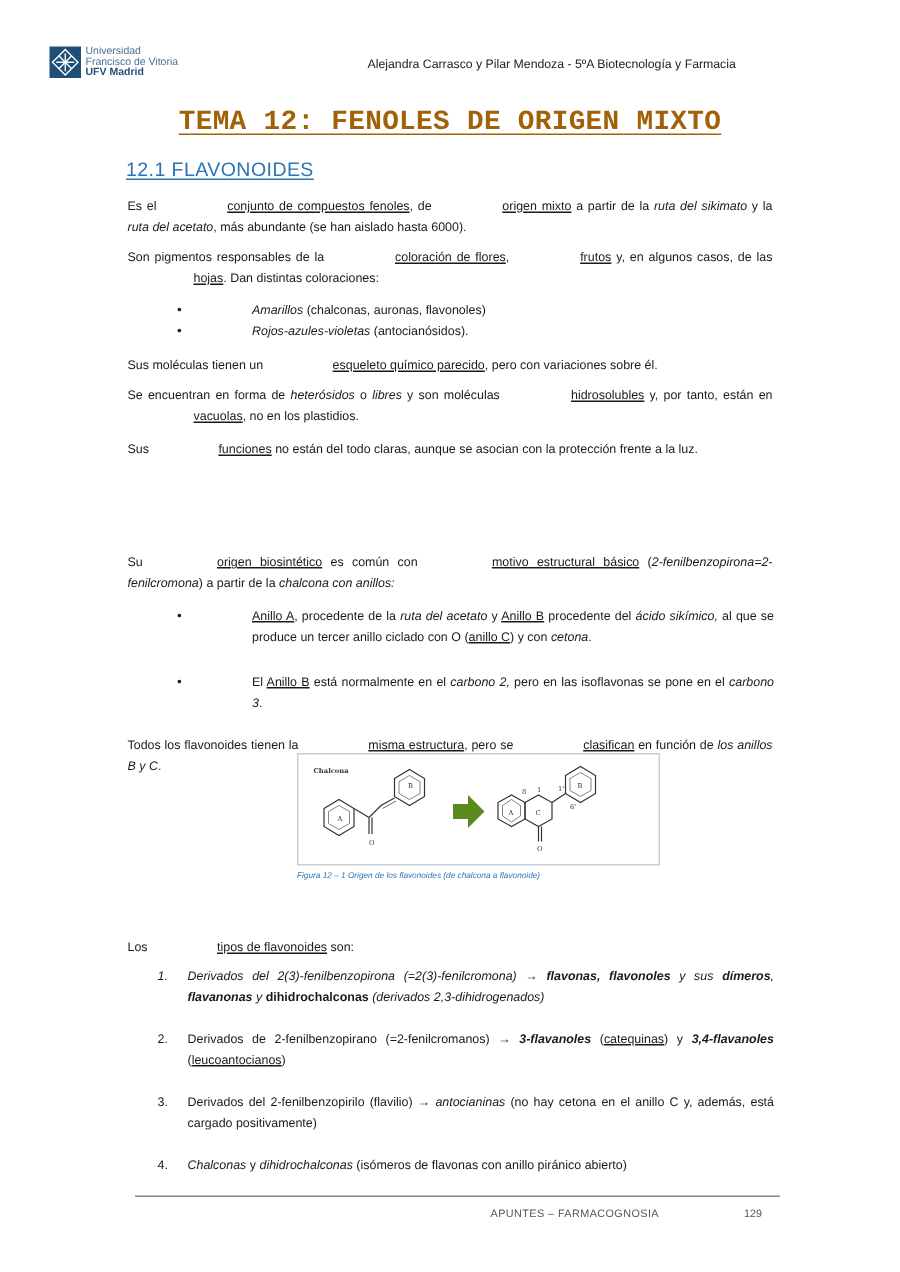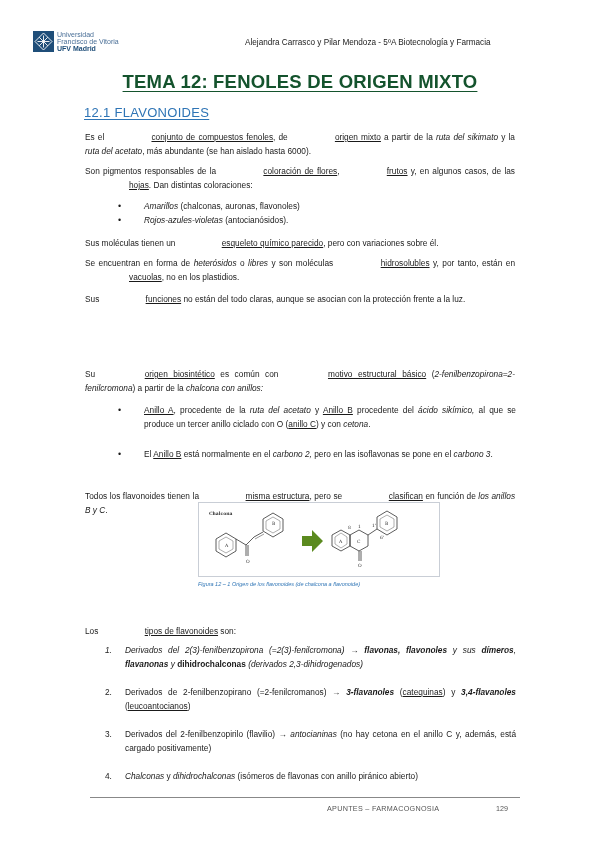--- a/index.html
+++ b/index.html
@@ -9,32 +9,32 @@
 
   
   .logo { position: absolute; left: 33px; top: 31px; display: flex; align-items: center; }
   .logo-mark { width: 21px; height: 21px; background: #1f4e79; position: relative; }
   .logo-mark svg { position: absolute; left: 0; top: 0; }
   .logo-text { margin-left: 3px; font-size: 7px; line-height: 7.2px; color: #4a6f97; }
   .logo-text .strong { color: #1f4e79; font-weight: bold; }
   .header-right { position: absolute; left: 245px; top: 38px; font-size: 8.2px; color: #222; }
 
   .title { position: absolute; left: 0; width: 600px; top: 71px; text-align: center;
-           font-family: Liberation Sans, sans-serif; font-weight: bold; font-size: 18.5px;
-           color: #14532d; text-decoration: underline; text-underline-offset: 3px; letter-spacing: 0.2px; }
+           font-family: Liberation Mono, monospace; font-weight: bold; font-size: 18.5px;
+           color: #a16207; text-decoration: underline; text-underline-offset: 3px; letter-spacing: 0.2px; }
   .subtitle { position: absolute; left: 84px; top: 105px; font-size: 13px; color: #2e74b5;
               text-decoration: underline; text-underline-offset: 2px; letter-spacing: 0.3px; }
 
   .para { position: absolute; left: 85px; width: 430px; font-size: 8.3px; line-height: 14px;
           text-align: justify; color: #1a1a1a; }
   .para u { text-underline-offset: 1px; padding-left: 44px; }
   .bullets { position: absolute; left: 118px; width: 398px; font-size: 8.3px; line-height: 14px; color: #1a1a1a; }
   .bullet-row { display: flex; }
   .bullet-dot { width: 26px; flex: 0 0 26px; font-size: 9px; }
-  .bullet-body { flex: 1; text-align: justify; }
+  .bullet-body { flex: 1; text-align: justify; margin-left: 24px; }
 
   .figure { position: absolute; left: 198px; top: 502px; width: 240px; height: 73px;
             border: 1.5px solid #c9ced6; background: #fff; }
   .caption { position: absolute; left: 198px; top: 581px; font-size: 5.5px; color: #2e74b5; font-style: italic; }
 
   .olist { position: absolute; left: 105px; width: 411px; font-size: 8.3px; line-height: 14px; color: #1a1a1a; }
   .ol-row { display: flex; }
   .ol-num { width: 20px; flex: 0 0 20px; }
   .ol-body { flex: 1; text-align: justify; }
 

